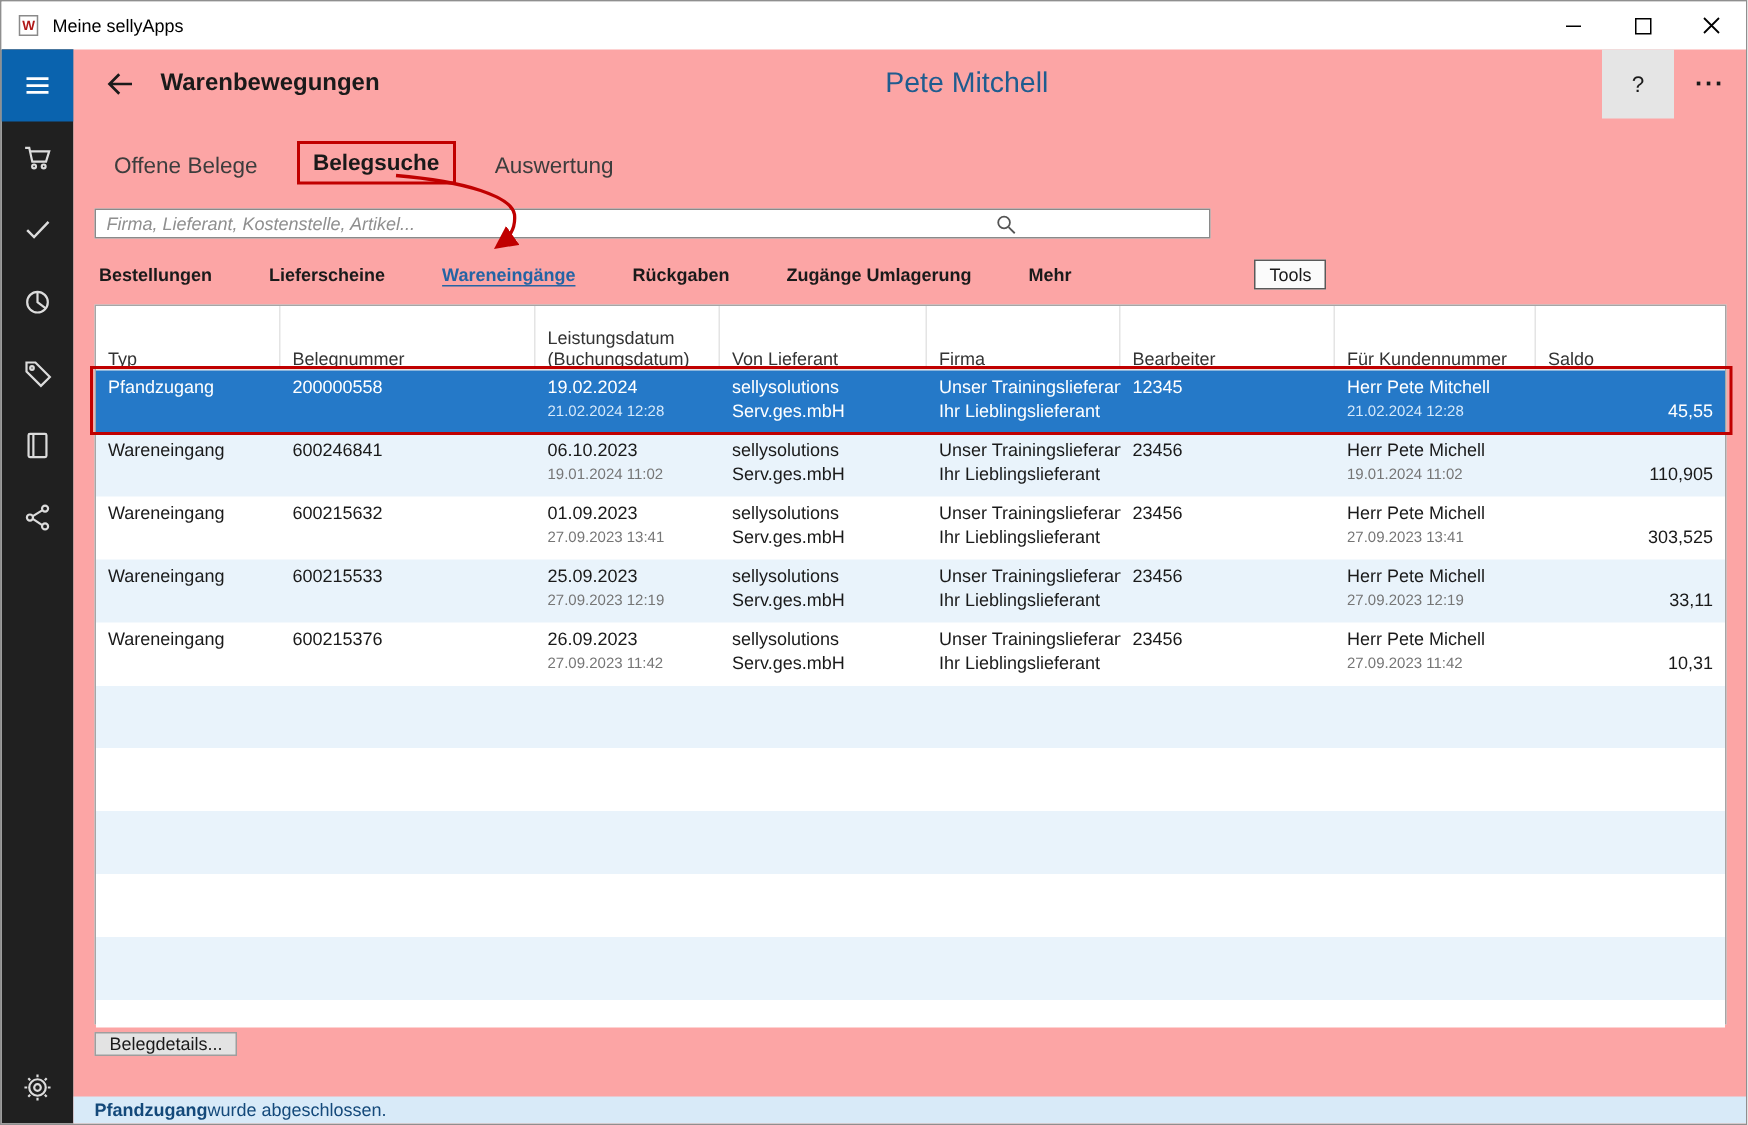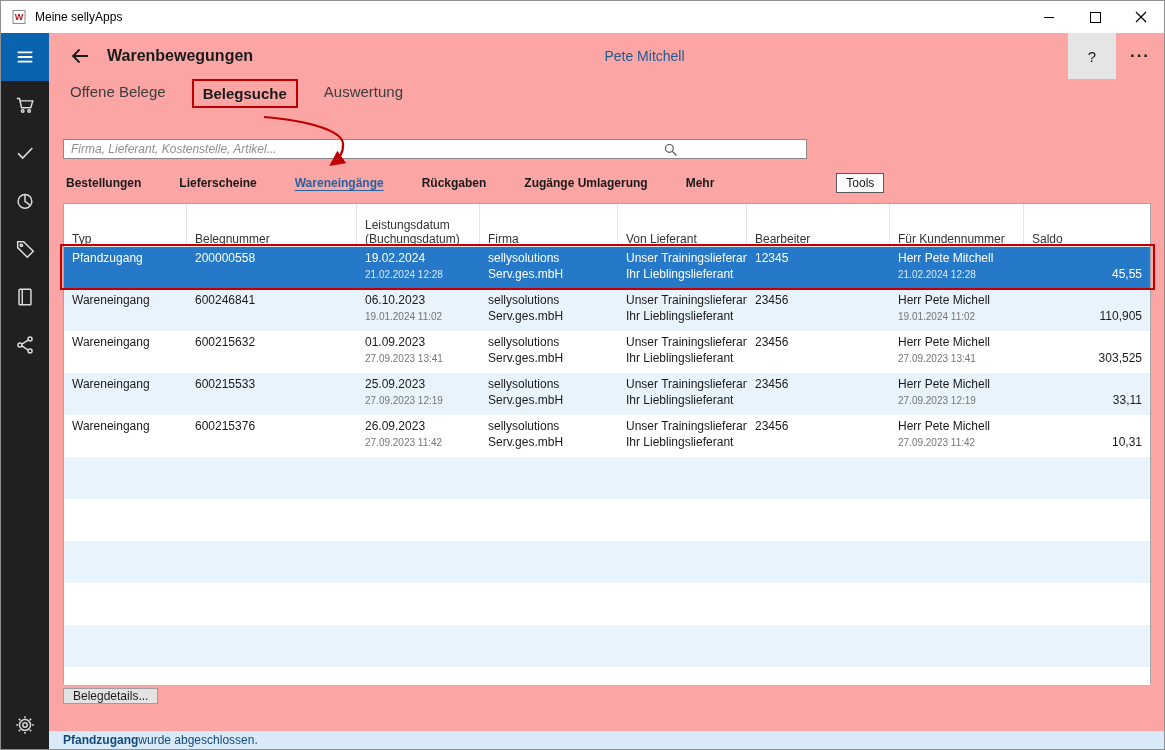--- a/index.html
+++ b/index.html
@@ -46,35 +46,35 @@
     display:flex;flex-direction:column;min-width:0;
   }
   .appbar{
     height:46px;flex:0 0 46px;display:flex;align-items:center;position:relative;
     padding:0 0 0 14px;
   }
   .backbtn{width:34px;height:34px;display:flex;align-items:center;justify-content:center;}
   .pagetitle{margin-left:10px;font-size:16px;font-weight:bold;color:#1a1a1a;}
   .username{
     position:absolute;left:calc(50% + 38px);transform:translateX(-50%);
-    font-size:14px;color:#1f5c8f;white-space:nowrap;
+    font-size:19px;color:#1f5c8f;white-space:nowrap;
   }
   .appbar-right{margin-left:auto;display:flex;}
   .helpbtn{
     width:48px;height:46px;background:#e5e5e5;display:flex;align-items:center;justify-content:center;
     font-size:15px;color:#1a1a1a;
   }
   .morebtn{
     width:48px;height:46px;display:flex;align-items:center;justify-content:center;
     font-size:17px;font-weight:bold;color:#1a1a1a;letter-spacing:1px;
   }
   
   .tabs{
-    height:44px;flex:0 0 44px;display:flex;align-items:flex-start;
-    padding-left:21px;gap:26px;
+    height:44px;flex:0 0 44px;display:flex;align-items:flex-end;
+    padding-left:27px;gap:26px;
   }
   .tab{font-size:15px;color:#3d3d3d;padding:4px 0;white-space:nowrap;}
   .tab.active{font-weight:bold;color:#1a1a1a;}
   .tab.annotated{border:2px solid #c00000;padding:4px 9px;}
   
   .searchrow{margin:16px 0 0 14px;position:relative;width:622px;}
   .searchinput{
     width:744px;height:20px;box-sizing:border-box;border:1px solid #8a8a8a;
     background:#fff;font-family:"Liberation Sans",sans-serif;font-size:12px;
     padding:0 26px 0 7px;outline:none;color:#222;
@@ -281,24 +281,24 @@
               <span>Typ</span>
             </div>
           <div class="th">
               <span>Belegnummer</span>
             </div>
           <div class="th">
               <span>Leistungsdatum</span>
               <span>(Buchungsdatum)</span>
             </div>
           <div class="th">
+              <span>Von Lieferant</span>
+            </div>
+          <div class="th">
               <span>Firma</span>
-            </div>
-          <div class="th">
-              <span>Von Lieferant</span>
             </div>
           <div class="th">
               <span>Bearbeiter</span>
             </div>
           <div class="th">
               <span>Für Kundennummer</span>
             </div>
           <div class="th">
               <span>Saldo</span>
             </div>

